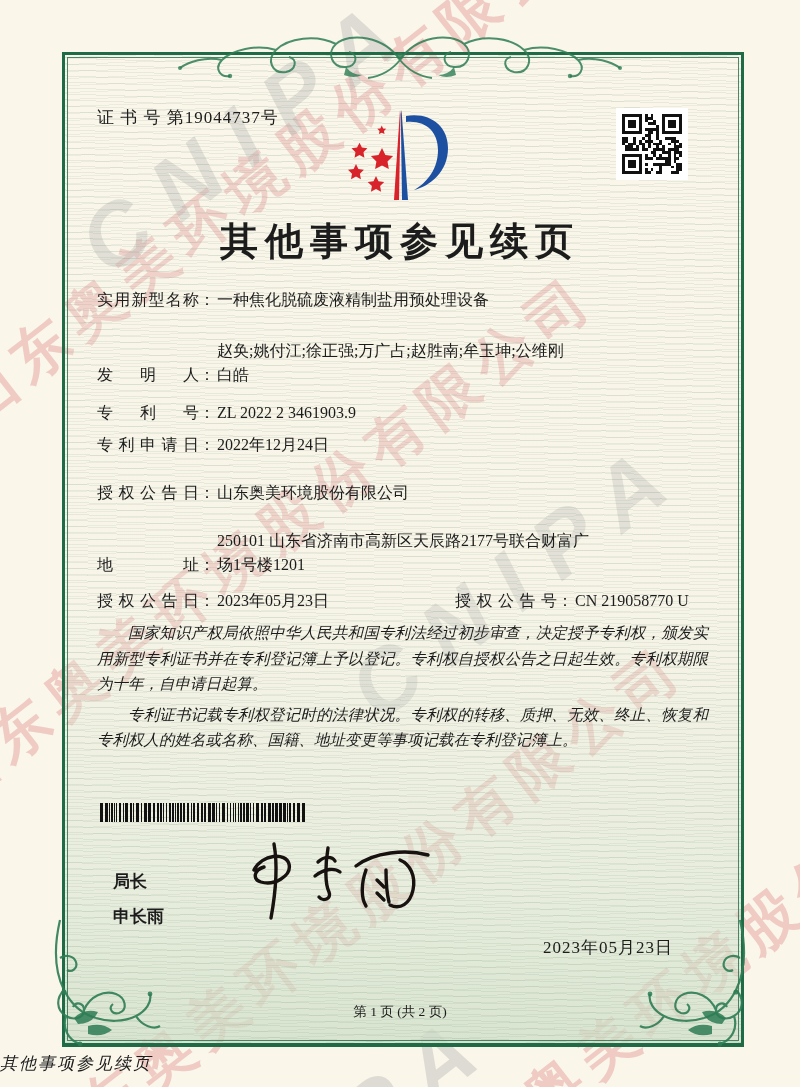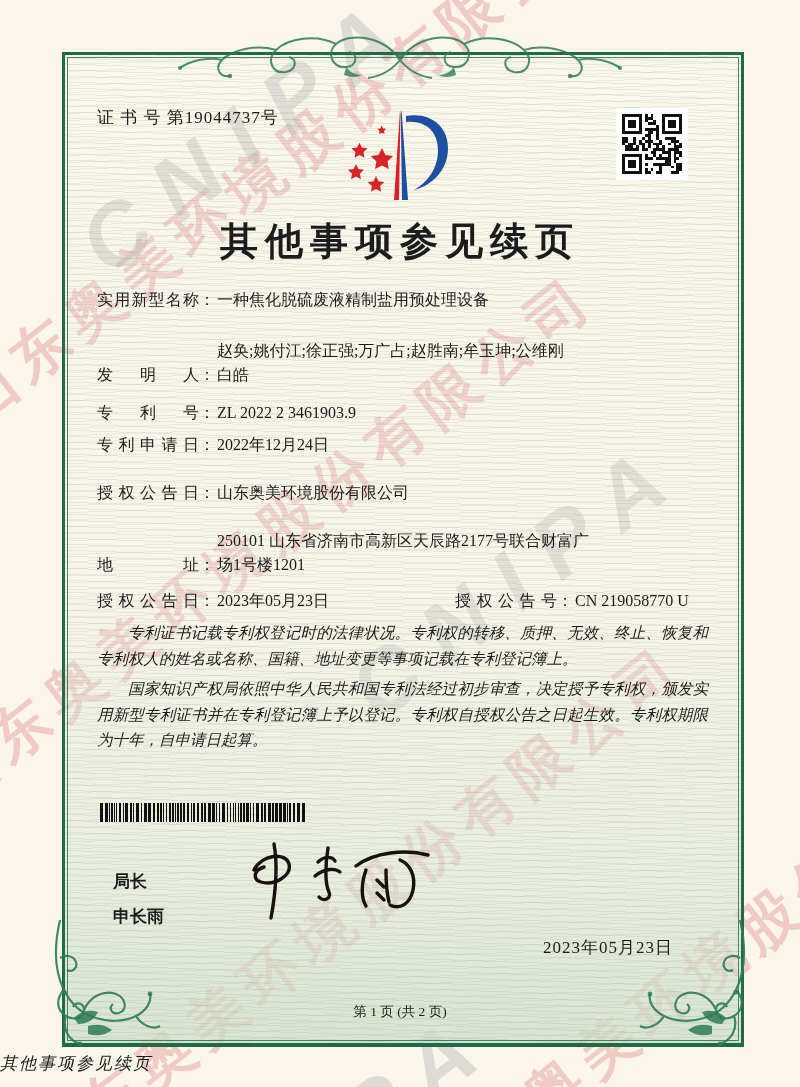--- a/index.html
+++ b/index.html
@@ -339,22 +339,22 @@
       </div>
       <div class="grant-right">
         <span class="flabel">授权公告号</span>
           <span class="fcolon">：</span>
           <span class="fvalue">CN 219058770 U</span>
       </div>
     </div>
   </div>
 
   <div class="paras">
+    <p>国家知识产权局依照中华人民共和国专利法经过初步审查，决定授予专利权，颁发实用新型专利证书并在专利登记簿上予以登记。专利权自授权公告之日起生效。专利权期限为十年，自申请日起算。</p>
     <p>专利证书记载专利权登记时的法律状况。专利权的转移、质押、无效、终止、恢复和专利权人的姓名或名称、国籍、地址变更等事项记载在专利登记簿上。</p>
-    <p>国家知识产权局依照中华人民共和国专利法经过初步审查，决定授予专利权，颁发实用新型专利证书并在专利登记簿上予以登记。专利权自授权公告之日起生效。专利权期限为十年，自申请日起算。</p>
   </div>
 
   <svg class="barcode" id="barcode" width="212" height="19">
       <rect x="0" y="0" width="3" height="19" fill="#111"></rect>
       <rect x="5" y="0" width="3" height="19" fill="#111"></rect>
       <rect x="9" y="0" width="1" height="19" fill="#111"></rect>
       <rect x="11" y="0" width="2" height="19" fill="#111"></rect>
       <rect x="14" y="0" width="1" height="19" fill="#111"></rect>
       <rect x="16" y="0" width="1" height="19" fill="#111"></rect>
       <rect x="19" y="0" width="2" height="19" fill="#111"></rect>

